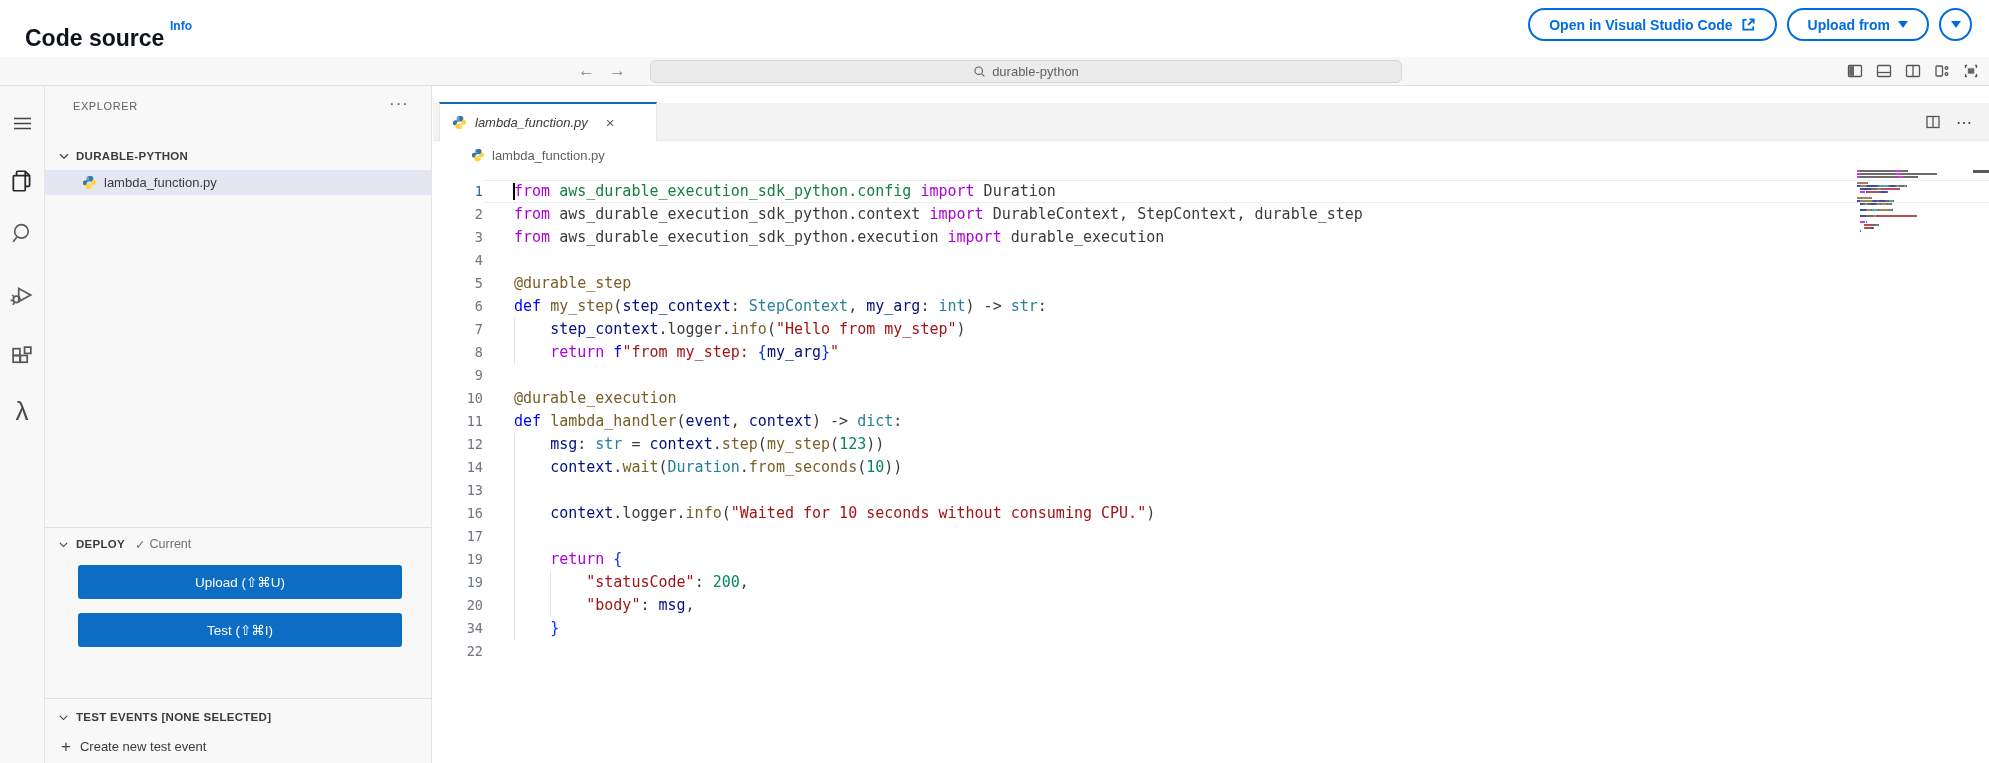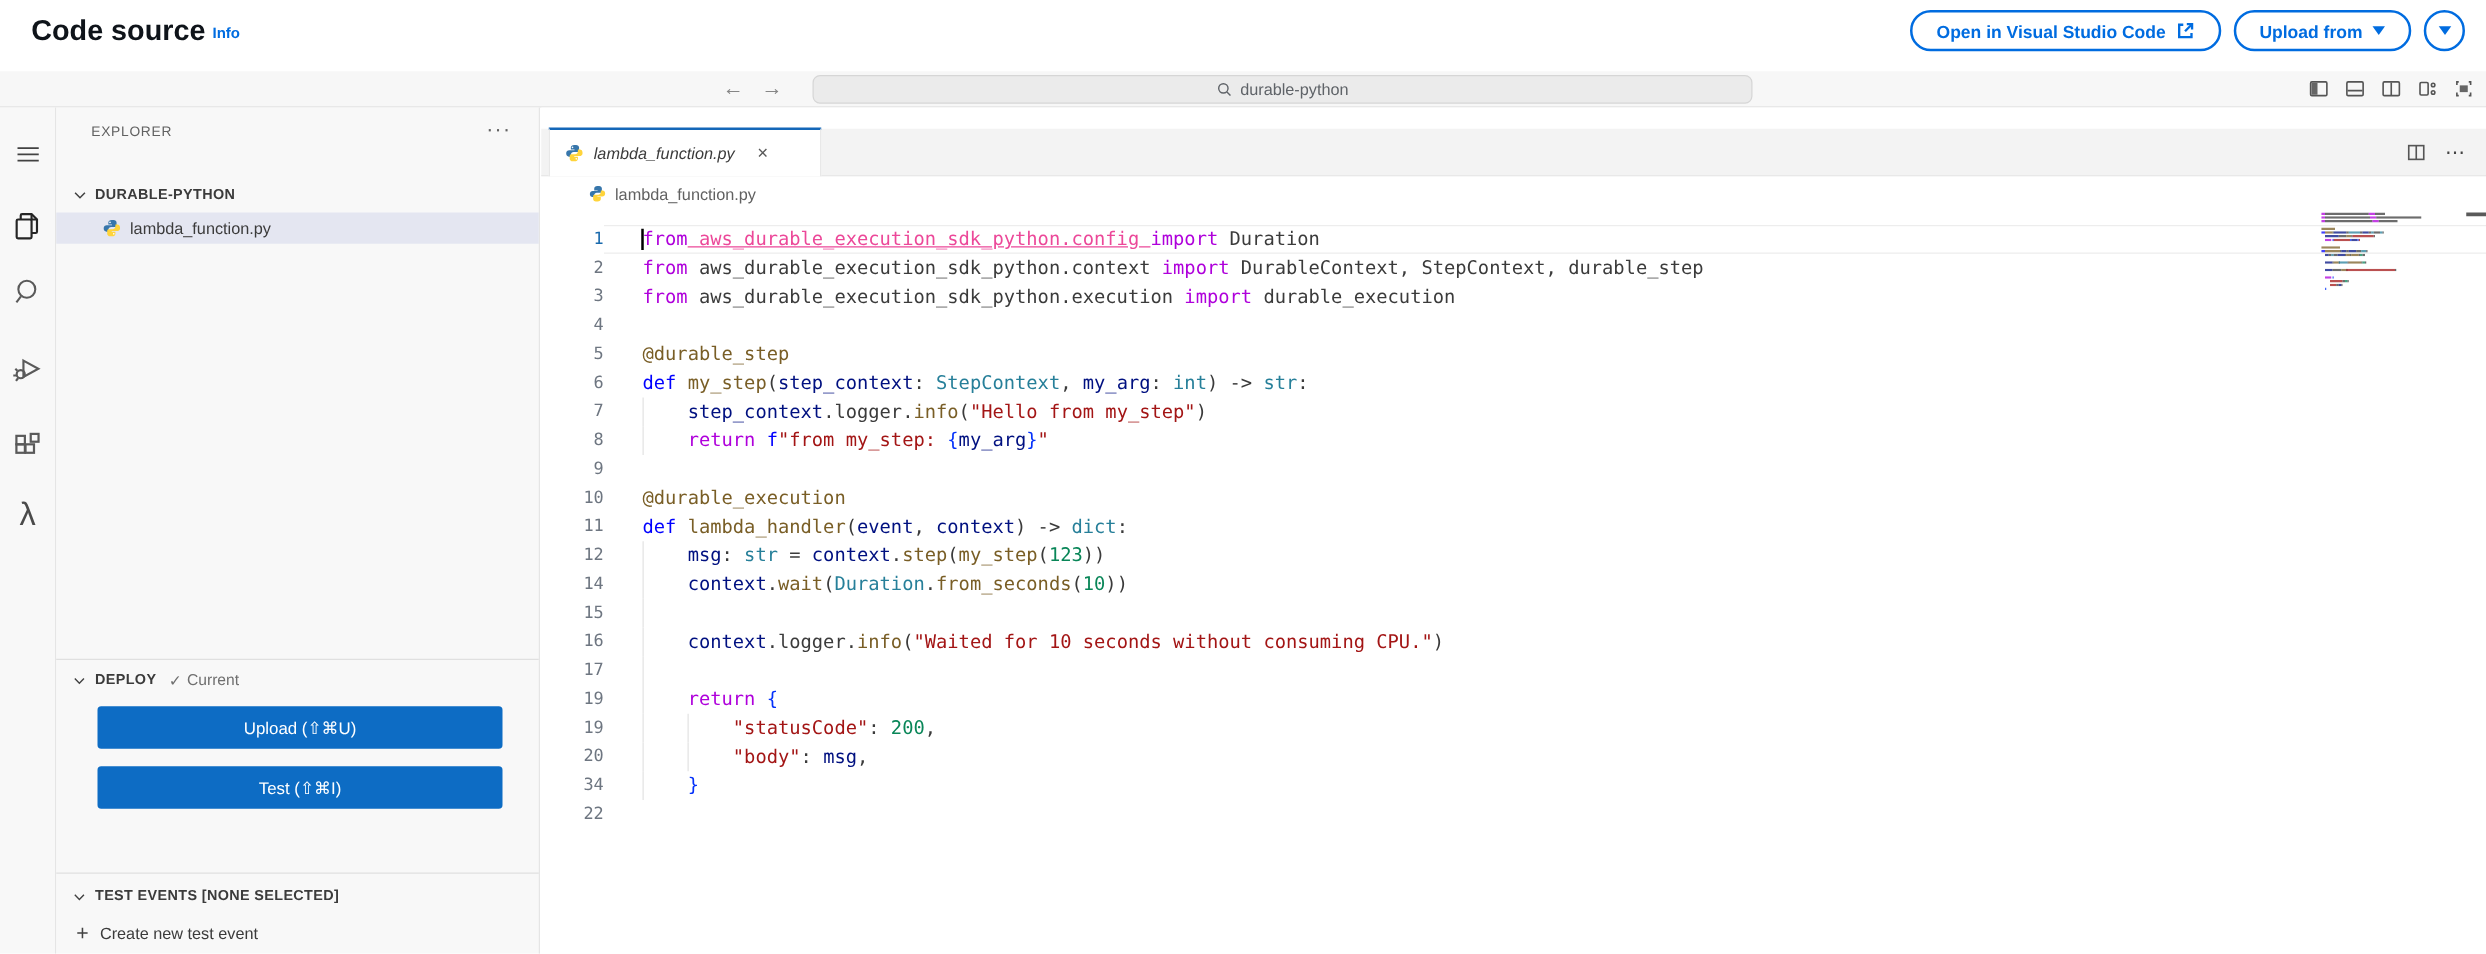--- a/index.html
+++ b/index.html
@@ -5,21 +5,21 @@
   * { box-sizing: border-box; margin: 0; padding: 0; }
   html,body { width:1989px; height:763px; }
   body {
     font-family: "Liberation Sans", sans-serif;
     background:#fff; position:relative; overflow:hidden; color:#1f1f1f;
   }
   svg { display:block; }
 
   
   .aws-header { position:absolute; top:0; left:0; width:100%; height:57px; background:#fff; }
-  .page-title { position:absolute; left:25px; top:11px; font-size:23px; font-weight:700; color:#0f141a; }
+  .page-title { position:absolute; left:25px; top:25px; font-size:23px; font-weight:700; color:#0f141a; }
   .info-link { position:absolute; left:170px; top:19px; font-size:12px; font-weight:700; color:#006ce0; cursor:pointer; }
   .header-actions { position:absolute; right:17px; top:8px; display:flex; gap:10px; align-items:center; }
   .pill-btn { height:33px; border:2px solid #006ce0; border-radius:18px; background:#fff; color:#006ce0;
     font-weight:700; font-size:14px; padding:0 19px; display:flex; align-items:center; gap:8px; cursor:pointer;
     font-family:"Liberation Sans", sans-serif; }
   .round-btn { width:33px; height:33px; border-radius:50%; border:2px solid #006ce0; background:#fff;
     display:flex; align-items:center; justify-content:center; cursor:pointer; }
   .caret-down { width:0; height:0; border-left:5px solid transparent; border-right:5px solid transparent; border-top:7px solid #006ce0; }
 
   
@@ -283,21 +283,21 @@
             <path fill="#ffd43b" d="M8.1 15c1.8 0 2.9-.8 2.9-2.2V11H7.9v-.5h4.5c1.4 0 2.6-.9 2.6-2.7s-1-2.8-2.4-2.8H11v1.7C11 8 9.9 9 8.6 9H5.4C4.3 9 4 9.8 4 10.6v2.2C4 14.1 5.1 15 6.5 15z"></path>
           </svg>
       </span>
       <span>lambda_function.py</span>
     </div>
 
     <div class="code-area">
       <div id="code-lines">
           <div class="code-line current">
             <div class="gutter">1</div>
-            <div class="line-text"><span class="cursor-caret"></span><span style="color: rgb(175, 0, 219);">from</span><span style="color: #ec4899; text-decoration: underline;"> aws_durable_execution_sdk_python.config </span><span style="color: rgb(175, 0, 219);">import</span><span style="color: rgb(59, 59, 59);"> Duration</span></div>
+            <div class="line-text"><span class="cursor-caret"></span><span style="color: rgb(175, 0, 219);">from</span><span style="color: #15803d;"> aws_durable_execution_sdk_python.config </span><span style="color: rgb(175, 0, 219);">import</span><span style="color: rgb(59, 59, 59);"> Duration</span></div>
           </div>
           <div class="code-line">
             <div class="gutter">2</div>
             <div class="line-text"><span style="color: rgb(175, 0, 219);">from</span><span style="color: rgb(59, 59, 59);"> aws_durable_execution_sdk_python.context </span><span style="color: rgb(175, 0, 219);">import</span><span style="color: rgb(59, 59, 59);"> DurableContext, StepContext, durable_step</span></div>
           </div>
           <div class="code-line">
             <div class="gutter">3</div>
             <div class="line-text"><span style="color: rgb(175, 0, 219);">from</span><span style="color: rgb(59, 59, 59);"> aws_durable_execution_sdk_python.execution </span><span style="color: rgb(175, 0, 219);">import</span><span style="color: rgb(59, 59, 59);"> durable_execution</span></div>
           </div>
           <div class="code-line">
@@ -334,21 +334,21 @@
           </div>
           <div class="code-line">
             <div class="gutter">12</div>
             <div class="line-text"><span class="indent-guide" style="left: calc(0ch + 31px);"></span><span style="color: rgb(59, 59, 59);">    </span><span style="color: rgb(0, 16, 128);">msg</span><span style="color: rgb(59, 59, 59);">: </span><span style="color: rgb(38, 127, 153);">str</span><span style="color: rgb(59, 59, 59);"> = </span><span style="color: rgb(0, 16, 128);">context</span><span style="color: rgb(59, 59, 59);">.</span><span style="color: rgb(121, 94, 38);">step</span><span style="color: rgb(59, 59, 59);">(</span><span style="color: rgb(121, 94, 38);">my_step</span><span style="color: rgb(59, 59, 59);">(</span><span style="color: rgb(9, 134, 88);">123</span><span style="color: rgb(59, 59, 59);">))</span></div>
           </div>
           <div class="code-line">
             <div class="gutter">14</div>
             <div class="line-text"><span class="indent-guide" style="left: calc(0ch + 31px);"></span><span style="color: rgb(59, 59, 59);">    </span><span style="color: rgb(0, 16, 128);">context</span><span style="color: rgb(59, 59, 59);">.</span><span style="color: rgb(121, 94, 38);">wait</span><span style="color: rgb(59, 59, 59);">(</span><span style="color: rgb(38, 127, 153);">Duration</span><span style="color: rgb(59, 59, 59);">.</span><span style="color: rgb(121, 94, 38);">from_seconds</span><span style="color: rgb(59, 59, 59);">(</span><span style="color: rgb(9, 134, 88);">10</span><span style="color: rgb(59, 59, 59);">))</span></div>
           </div>
           <div class="code-line">
-            <div class="gutter">15</div>
+            <div class="gutter">13</div>
             <div class="line-text"><span class="indent-guide" style="left: calc(0ch + 31px);"></span></div>
           </div>
           <div class="code-line">
             <div class="gutter">16</div>
             <div class="line-text"><span class="indent-guide" style="left: calc(0ch + 31px);"></span><span style="color: rgb(59, 59, 59);">    </span><span style="color: rgb(0, 16, 128);">context</span><span style="color: rgb(59, 59, 59);">.logger.</span><span style="color: rgb(121, 94, 38);">info</span><span style="color: rgb(59, 59, 59);">(</span><span style="color: rgb(163, 21, 21);">"Waited for 10 seconds without consuming CPU."</span><span style="color: rgb(59, 59, 59);">)</span></div>
           </div>
           <div class="code-line">
             <div class="gutter">17</div>
             <div class="line-text"><span class="indent-guide" style="left: calc(0ch + 31px);"></span></div>
           </div>

